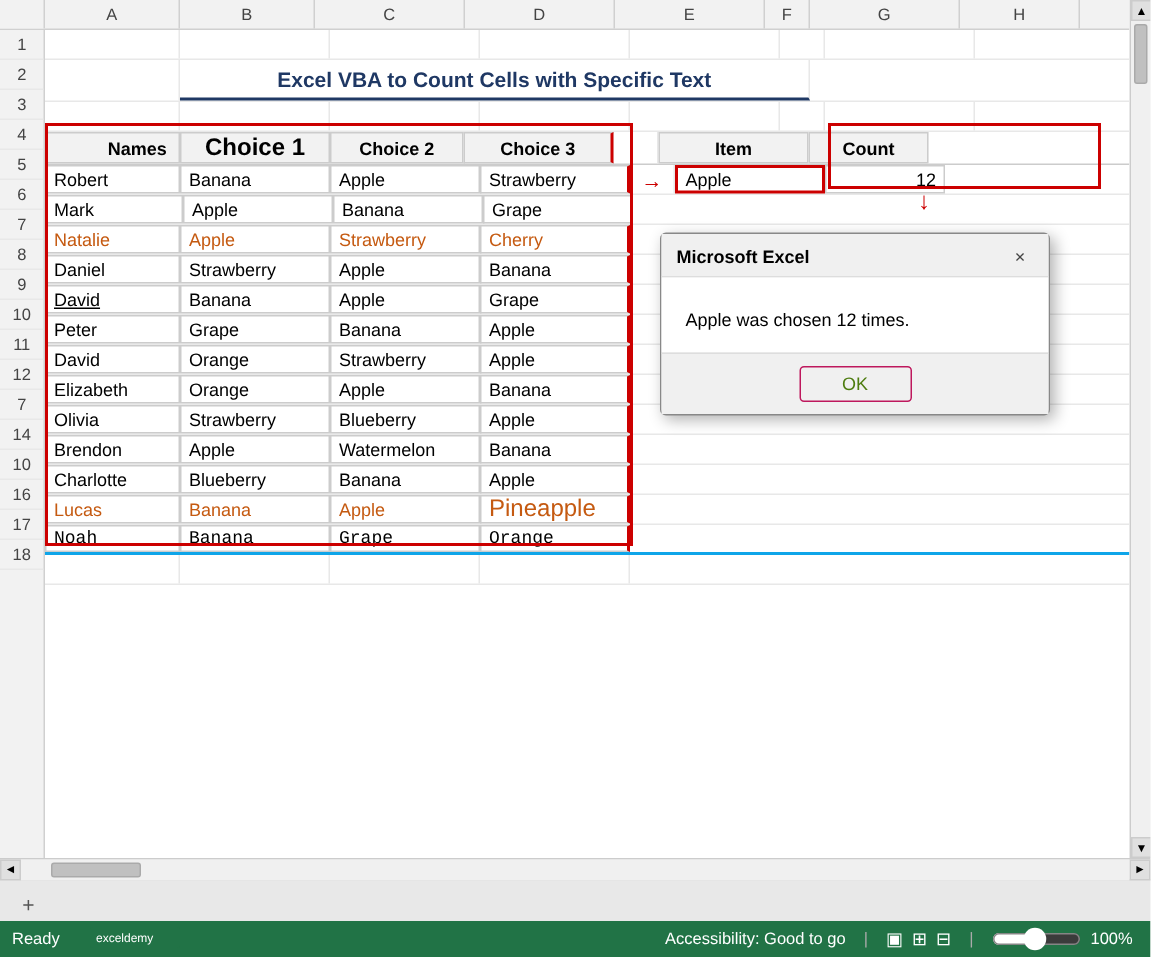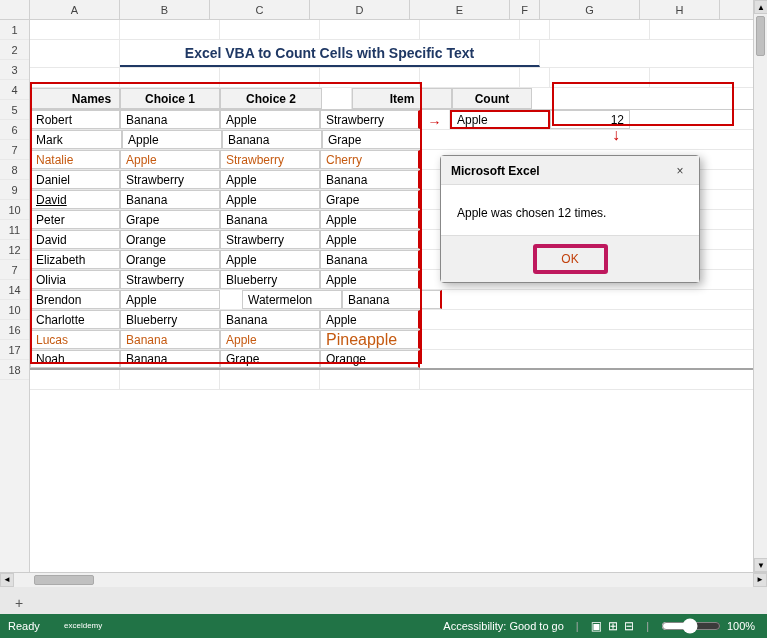--- a/index.html
+++ b/index.html
@@ -172,25 +172,25 @@
       padding: 8px 10px;
       display: flex;
       justify-content: center;
       background: #f0f0f0;
       border-top: 1px solid #ddd;
     }
     .modal-ok-btn {
       min-width: 75px;
       padding: 4px 12px;
       background: #f0f0f0;
-      border: 4px solid #be185d;
+      border: 1px solid #be185d;
       border-radius: 3px;
       font-size: 12px;
       cursor: pointer;
-      color: #c2410c;
+      color: #4d7c0f;
     }
 
     
     .v-scrollbar {
       width: 14px;
       background: #f0f0f0;
       border-left: 1px solid #ccc;
       display: flex;
       flex-direction: column;
       flex-shrink: 0;
@@ -378,24 +378,25 @@
               <div style="width:100px; border-right:1px solid #e8e8e8;"></div>
               <div style="width:30px; border-right:1px solid #e8e8e8;"></div>
               <div style="width:100px; border-right:1px solid #e8e8e8;"></div>
               <div style="width:80px;"></div>
             </div>
 
             <div style="display:flex; height:22px; border-bottom:1px solid #ccc;">
 
               <div style="width:90px; border:1px solid #ccc; font-weight:bold; font-size:12px; display:flex; align-items:center; justify-content:center; background:#f2f2f2;padding-left:33px;">Names</div>
 
-              <div style="width:100px; border:1px solid #ccc; font-weight:bold; font-size:12px; display:flex; align-items:center; justify-content:center; background:#f2f2f2;">Choice 1</div>
-
-              <div style="width:102px; border:1px solid #ccc; font-weight:bold; font-size:12px; display:flex; align-items:center; justify-content:center; background:#f2f2f2;">Choice 2</div>
-
+              <div style="width:100px; border:1px solid #ccc; font-weight:bold; font-size:16px; display:flex; align-items:center; justify-content:center; background:#f2f2f2;">Choice 1</div>
+
+              <div style="width:89px; border:1px solid #ccc; font-weight:bold; font-size:12px; display:flex; align-items:center; justify-content:center; background:#f2f2f2;">Choice 2</div>
+
+              <div style="width:100px; border:1px solid #ccc; font-weight:bold; font-size:12px; display:flex; align-items:center; justify-content:center; background:#f2f2f2; border-right:2px solid #c00;">Choice 3</div>
 
               <div style="width:30px; border-right:1px solid #e8e8e8; display:flex; align-items:center; justify-content:center; font-size:16px; color:#c00;"></div>
 
               <div style="width:100px; border:1px solid #ccc; font-weight:bold; font-size:12px; display:flex; align-items:center; justify-content:center; background:#f2f2f2;">Item</div>
 
               <div style="width:80px; border:1px solid #ccc; font-weight:bold; font-size:12px; display:flex; align-items:center; justify-content:center; background:#f2f2f2;">Count</div>
             </div>
 
             <div style="display:flex; height:20px; border-bottom:1px solid #e8e8e8; position:relative;">
               <div style="width:90px; border:1px solid #ccc; font-size:12px; padding:0 5px; display:flex; align-items:center;">Robert</div>
@@ -483,21 +484,21 @@
               <div style="width:100px; border:1px solid #ccc; font-size:12px; padding:0 5px; display:flex; align-items:center;">Blueberry</div>
               <div style="width:100px; border:1px solid #ccc; font-size:12px; padding:0 5px; display:flex; align-items:center; border-right:2px solid #c00;">Apple</div>
               <div style="width:30px;"></div>
               <div style="width:100px;"></div>
               <div style="width:80px;"></div>
             </div>
 
             <div style="display:flex; height:20px; border-bottom:1px solid #e8e8e8;">
               <div style="width:90px; border:1px solid #ccc; font-size:12px; padding:0 5px; display:flex; align-items:center;">Brendon</div>
               <div style="width:100px; border:1px solid #ccc; font-size:12px; padding:0 5px; display:flex; align-items:center;">Apple</div>
-              <div style="width:100px; border:1px solid #ccc; font-size:12px; padding:0 5px; display:flex; align-items:center;margin-left:22px;">Watermelon</div>
+              <div style="width:100px; border:1px solid #ccc; font-size:12px; padding:0 5px; display:flex; align-items:center;">Watermelon</div>
               <div style="width:100px; border:1px solid #ccc; font-size:12px; padding:0 5px; display:flex; align-items:center; border-right:2px solid #c00;">Banana</div>
               <div style="width:30px;"></div>
               <div style="width:100px;"></div>
               <div style="width:80px;"></div>
             </div>
 
             <div style="display:flex; height:20px; border-bottom:1px solid #e8e8e8;">
               <div style="width:90px; border:1px solid #ccc; font-size:12px; padding:0 5px; display:flex; align-items:center;">Charlotte</div>
               <div style="width:100px; border:1px solid #ccc; font-size:12px; padding:0 5px; display:flex; align-items:center;">Blueberry</div>
               <div style="width:100px; border:1px solid #ccc; font-size:12px; padding:0 5px; display:flex; align-items:center;">Banana</div>
@@ -510,21 +511,21 @@
             <div style="display:flex; height:20px; border-bottom:1px solid #e8e8e8;">
               <div style="width:90px; border:1px solid #ccc; font-size:12px; padding:0 5px; display:flex; align-items:center; color:#c55a11;">Lucas</div>
               <div style="width:100px; border:1px solid #ccc; font-size:12px; padding:0 5px; display:flex; align-items:center; color:#c55a11;">Banana</div>
               <div style="width:100px; border:1px solid #ccc; font-size:12px; padding:0 5px; display:flex; align-items:center; color:#c55a11;">Apple</div>
               <div style="width:100px; border:1px solid #ccc; font-size:16px; padding:0 5px; display:flex; align-items:center; color:#c55a11; border-right:2px solid #c00;">Pineapple</div>
               <div style="width:30px;"></div>
               <div style="width:100px;"></div>
               <div style="width:80px;"></div>
             </div>
 
-            <div style="display:flex; height:20px; border-bottom:2px solid #a3a3a3;">
+            <div style="display:flex; height:20px; border-bottom:2px solid #0ea5e9;font-family:Liberation Mono, monospace;">
               <div style="width:90px; border:1px solid #ccc; font-size:12px; padding:0 5px; display:flex; align-items:center;">Noah</div>
               <div style="width:100px; border:1px solid #ccc; font-size:12px; padding:0 5px; display:flex; align-items:center;">Banana</div>
               <div style="width:100px; border:1px solid #ccc; font-size:12px; padding:0 5px; display:flex; align-items:center;">Grape</div>
               <div style="width:100px; border:1px solid #ccc; font-size:12px; padding:0 5px; display:flex; align-items:center; border-right:2px solid #c00;">Orange</div>
               <div style="width:30px;"></div>
               <div style="width:100px;"></div>
               <div style="width:80px;"></div>
             </div>
 
             <div style="display:flex; height:20px; border-bottom:1px solid #e8e8e8;">

